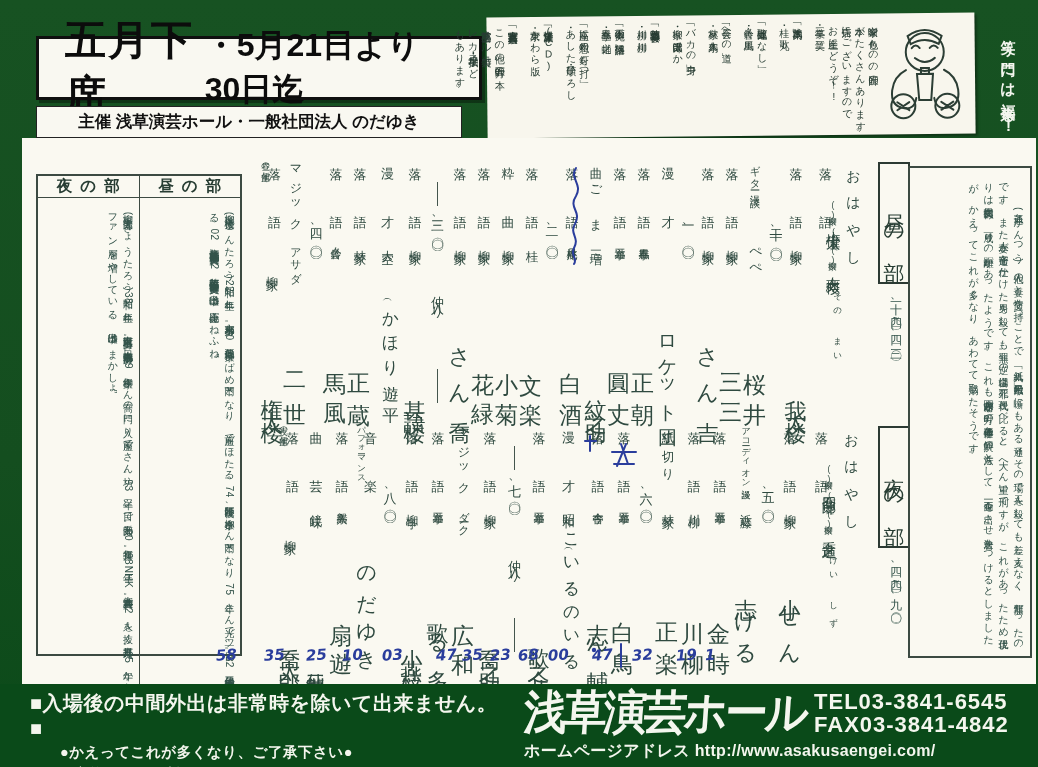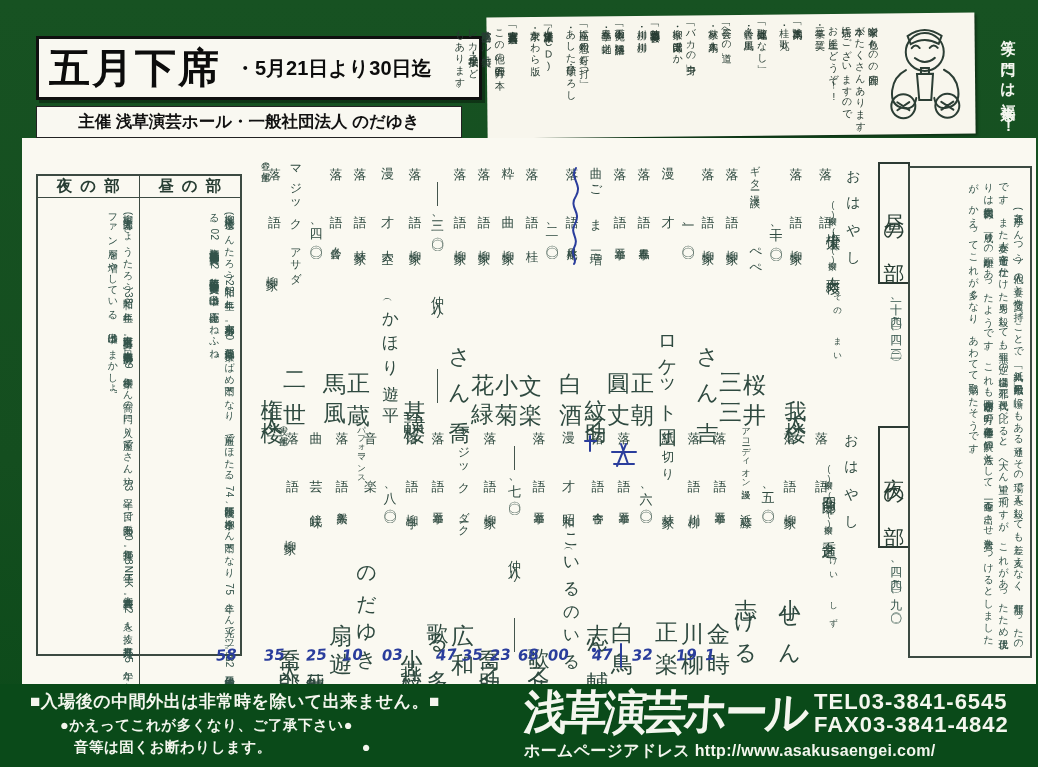--- a/index.html
+++ b/index.html
@@ -2,23 +2,23 @@
 <html><head>
 <meta charset="utf-8">
 <style>
   html,body{margin:0;padding:0;}
   body{width:1038px;height:767px;position:relative;overflow:hidden;
        background:linear-gradient(180deg,#175222 0%,#144e1f 60%,#0b4a19 100%);
        font-family:"Liberation Sans","DejaVu Sans",sans-serif;color:#2e453b;}
   .abs{position:absolute;}
   
   .banner{left:36px;top:36px;width:446px;height:64px;background:#f9f8f1;border:3px solid #101010;
-          display:flex;align-items:center;padding:0 10px;box-sizing:border-box;box-shadow:3px 3px 0 rgba(0,0,0,.35);}
+          display:flex;align-items:center;padding:0 26px;box-sizing:border-box;box-shadow:3px 3px 0 rgba(0,0,0,.35);}
   .banner .big{font-size:41px;font-weight:bold;color:#0c0c0c;letter-spacing:2px;}
-  .banner .small{font-size:20px;font-weight:bold;color:#0c0c0c;margin-left:14px;}
+  .banner .small{font-size:32px;font-weight:bold;color:#0c0c0c;margin-left:4px;}
   .organizer{left:36px;top:106px;width:424px;height:30px;background:#f9f8f1;border:1px solid #222;
              display:flex;align-items:center;justify-content:center;font-size:16.5px;font-weight:bold;color:#111;}
   
   .promo{left:487px;top:15px;width:488px;height:121px;background:#f8f6ed;transform:rotate(-.6deg);
          box-shadow:2px 2px 3px rgba(0,0,0,.4);display:flex;flex-direction:row-reverse;padding:5px 4px;box-sizing:border-box;}
   .promo-lines{writing-mode:vertical-rl;text-orientation:upright;font-size:10px;line-height:1.18;
                color:#273c33;height:108px;flex:1;}
   .promo-lines div{margin-block-end:1.5px;white-space:nowrap;letter-spacing:.5px;}
   .promo-lines div.ttl{padding-block-start:9px;}
   .mascot{width:92px;flex:none;display:flex;align-items:center;justify-content:center;}
@@ -70,21 +70,21 @@
   .duowrap{position:absolute;bottom:0;left:0;right:0;display:flex;flex-direction:row-reverse;justify-content:center;gap:1px;}
   .duowrap .sub{writing-mode:vertical-rl;text-orientation:upright;font-size:16.5px;letter-spacing:5px;white-space:nowrap;}
   .brace{position:absolute;left:50%;transform:translateX(-50%);font-size:10px;color:#2f4a40;}
   
   .handnum{position:absolute;color:#2a3d9c;font-size:15px;font-style:italic;font-weight:bold;
            font-family:"DejaVu Sans","Liberation Sans",sans-serif;transform:rotate(-4deg);}
   #ink-overlay{pointer-events:none;}
   
   .footer{left:0;top:684px;width:1038px;height:83px;background:#0a4a19;color:#f4f6ee;}
   .f-left{position:absolute;left:30px;top:6px;width:478px;}
-  .f-left .n1{font-size:17px;font-weight:bold;letter-spacing:.5px;}
+  .f-left .n1{font-size:20px;font-weight:bold;letter-spacing:.5px;}
   .f-left .n2,.f-left .n3,.f-left .n4{font-size:14.5px;font-weight:bold;margin-top:3px;letter-spacing:.5px;}
   .f-left .n2{margin-left:30px;}.f-left .n3{margin-left:30px;}.f-left .n4{margin-left:44px;}
   .f-right{position:absolute;left:524px;top:2px;width:510px;}
   .f-addr{font-size:14px;font-weight:bold;letter-spacing:.5px;}
   .f-logo-row{display:flex;align-items:center;margin-top:-2px;}
   .f-logo{font-size:43px;font-weight:900;letter-spacing:-3px;transform:skewX(-4deg) scaleY(1.08);
           text-shadow:1px 1px 0 #0a4a19;white-space:nowrap;}
   .f-tels{margin-left:8px;line-height:1.05;}
   .f-tels div{font-size:22px;font-weight:bold;letter-spacing:1px;}
   .f-home{font-size:16px;font-weight:bold;margin-top:-1px;letter-spacing:.3px;}

